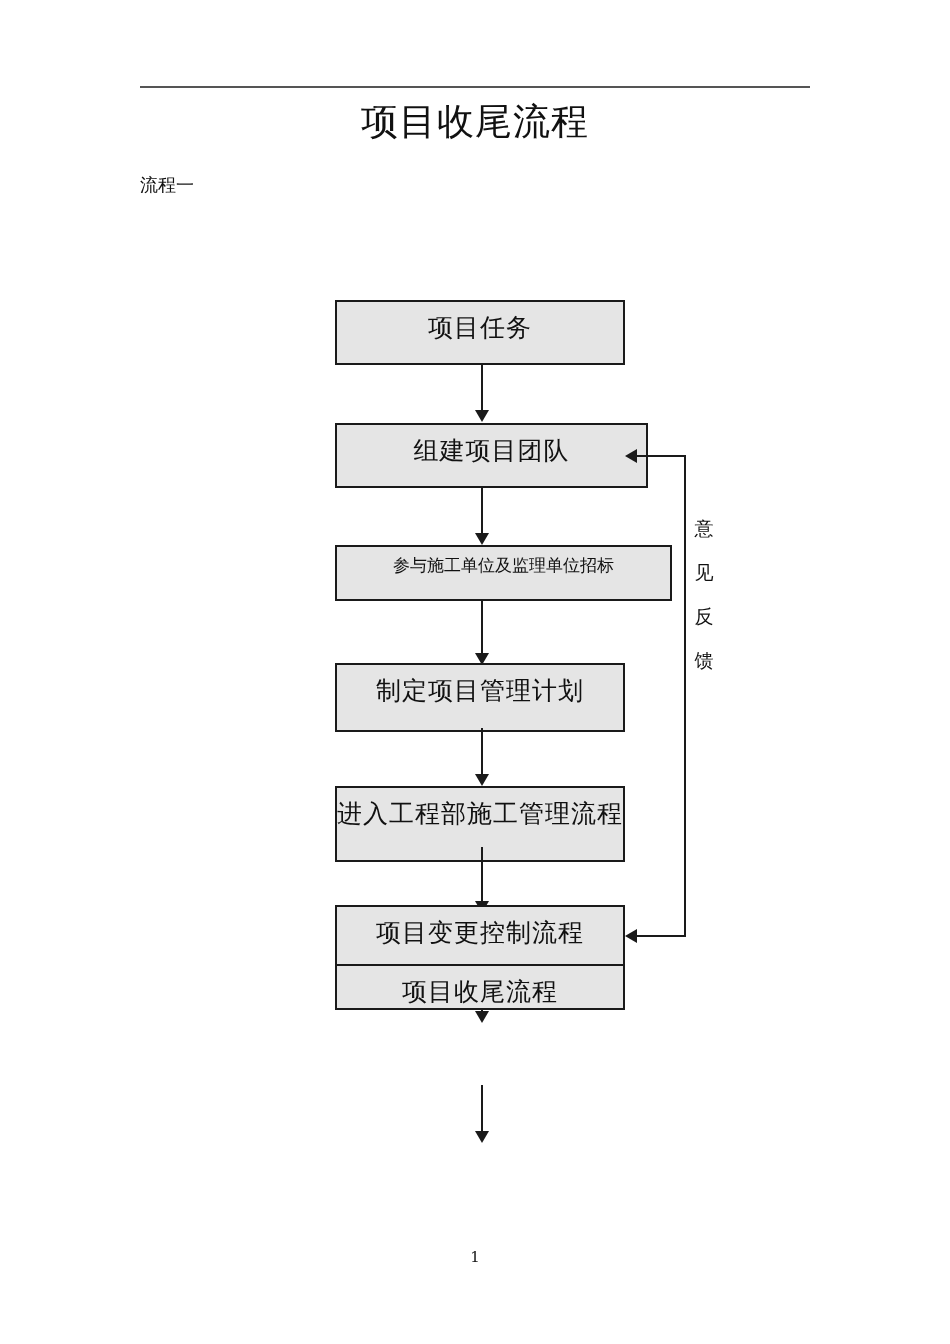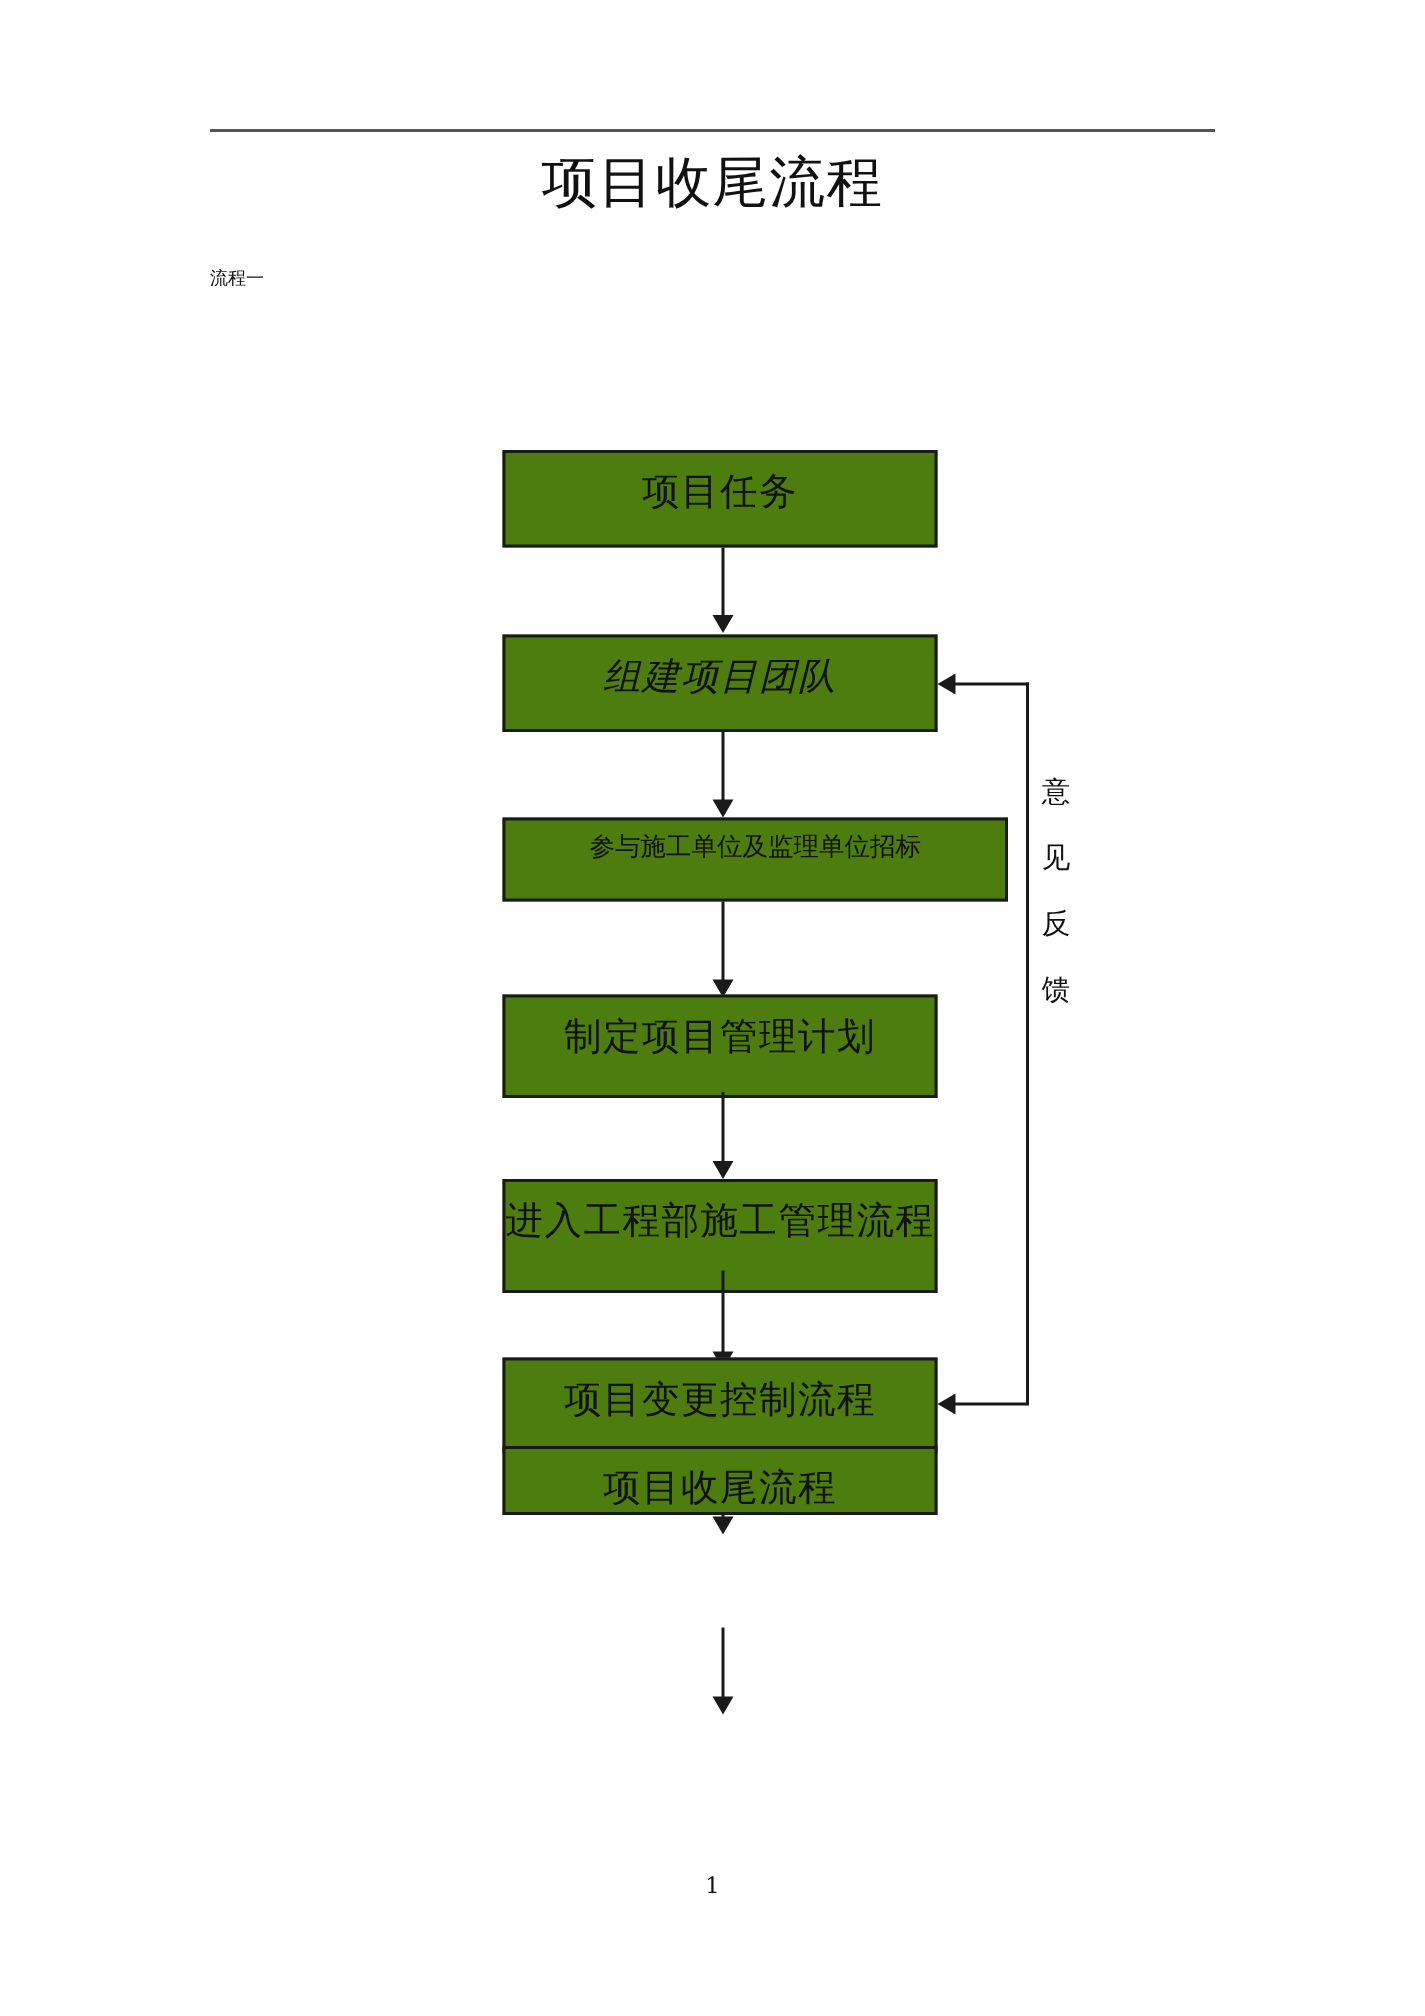--- a/index.html
+++ b/index.html
@@ -37,39 +37,39 @@
     font-size: 37px;
     line-height: 48px;
     letter-spacing: 1px;
     font-family: "DejaVu Serif", "Liberation Serif", serif;
     color: #111111;
   }
   #section-label {
     position: absolute;
     left: 140px;
     top: 172px;
-    font-size: 12px;
+    font-size: 18px;
     line-height: 26px;
     color: #111111;
     font-family: Liberation Serif, serif;
   }
 
   
   #flow {
     position: absolute;
     left: 0;
     top: 0;
     width: 950px;
     height: 1344px;
   }
   .node {
     position: absolute;
     box-sizing: border-box;
     border: 2px solid #1a1a1a;
-    background: #4d7c0f;
+    background: #e5e5e5;
     display: block;
   }
   .node .node-label {
     position: absolute;
     left: 0;
     right: 0;
     text-align: center;
     color: #111111;
     white-space: nowrap;
   }
@@ -157,21 +157,21 @@
   <div id="section-label">流程一</div>
 
   <div id="flow">
 
     <div class="node size-lg" style="left:335px; top:300px; width:290px; height:65px;">
       <span class="node-label">项目任务</span>
     </div>
     <div class="conn-v" style="left:481px; top:365px; height:47px;"></div>
     <div class="arrow-down" style="left:475px; top:410px;"></div>
 
-    <div class="node size-lg" style="left:335px; top:423px; width:290px; height:65px;font-style:italic;">
+    <div class="node size-lg" style="left:335px; top:423px; width:313px; height:65px;">
       <span class="node-label">组建项目团队</span>
     </div>
     <div class="conn-v" style="left:481px; top:488px; height:47px;"></div>
     <div class="arrow-down" style="left:475px; top:533px;"></div>
 
     <div class="node size-sm" style="left:335px; top:545px; width:337px; height:56px;">
       <span class="node-label">参与施工单位及监理单位招标</span>
     </div>
     <div class="conn-v" style="left:481px; top:601px; height:54px;"></div>
     <div class="arrow-down" style="left:475px; top:653px;"></div>

